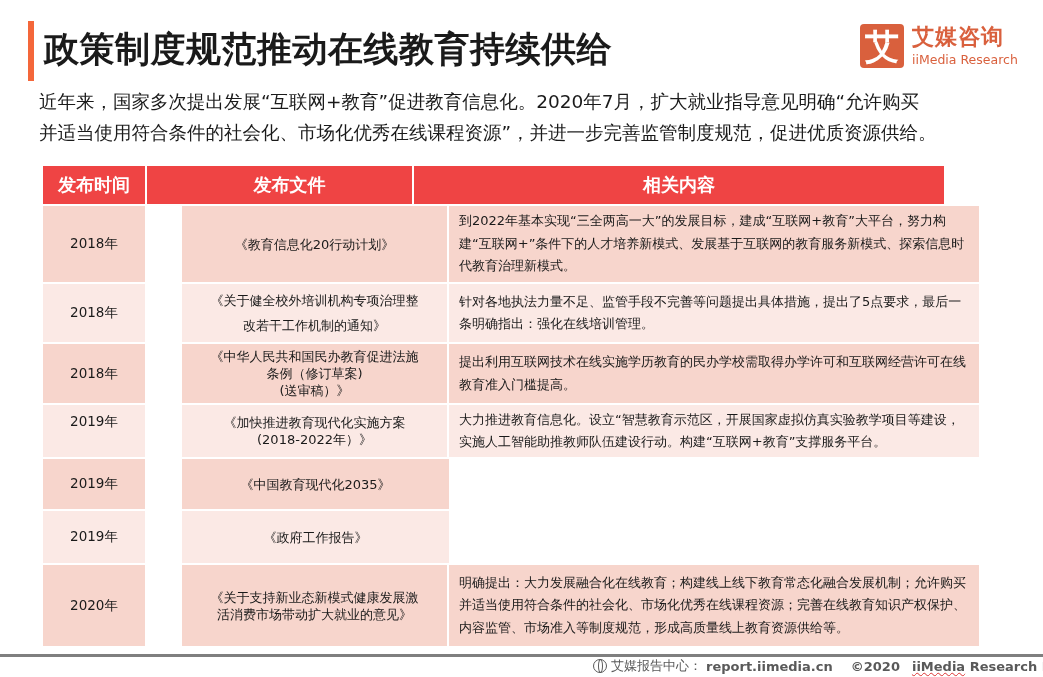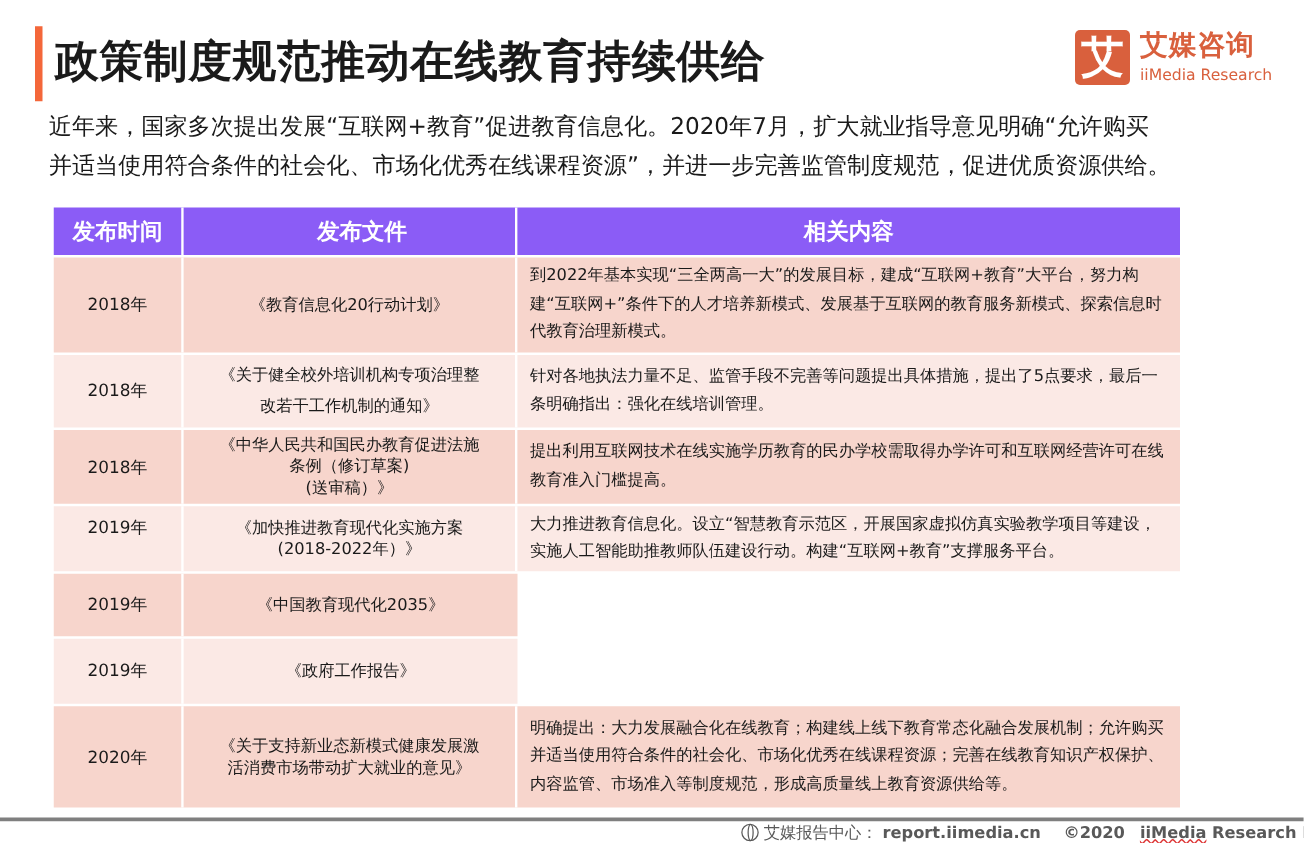--- a/index.html
+++ b/index.html
@@ -12,33 +12,33 @@
   .logo { position: absolute; left: 860px; top: 24px; width: 170px; height: 48px; }
   .logo-box { position: absolute; left: 0; top: 0; width: 44px; height: 44px; background: #d9603d; border-radius: 4px; color: #fff; font-size: 34px; font-weight: bold; line-height: 44px; text-align: center; }
   .logo-cn { position: absolute; left: 52px; top: 0; font-size: 22px; font-weight: bold; color: #d9603d; letter-spacing: 1px; white-space: nowrap; line-height: 26px; }
   .logo-en { position: absolute; left: 52px; top: 28px; font-size: 12.5px; color: #d9603d; white-space: nowrap; line-height: 16px; }
 
   .intro { position: absolute; left: 39px; top: 86px; width: 990px; font-size: 18.5px; line-height: 31px; color: #1a1a1a; }
   .intro p { white-space: nowrap; }
 
   .table { position: absolute; left: 43px; top: 166px; width: 972px; }
   .thead { display: flex; height: 38px; }
-  .th { background: #8b5cf6; color: #fff; font-weight: bold; font-size: 18px; display: flex; align-items: center; justify-content: center; border-right: 2px solid #fff; }
+  .th { background: #ef4444; color: #fff; font-weight: bold; font-size: 18px; display: flex; align-items: center; justify-content: center; border-right: 2px solid #fff; }
   .th:last-child { border-right: none; }
   .c1 { width: 104px; }
   .c2 { width: 267px; padding-left: 20px; }
   .c3 { width: 530px; }
 
   .tr { display: flex; border-top: 2px solid #fff; }
   .tr.odd .td { background: #f7d5cc; }
   .tr.even .td { background: #fbe9e5; }
   .td { border-right: 2px solid #fff; font-size: 13px; color: #1a1a1a; display: flex; align-items: center; }
   .td:last-child { border-right: none; }
   .td.c1 { justify-content: center; font-size: 13.5px; }
-  .td.c2 { justify-content: center; text-align: center; line-height: 17px; padding: 0 8px; }
+  .td.c2 { justify-content: center; text-align: center; line-height: 17px; padding: 0 8px; margin-left: 35px; }
   .td.c3 { padding: 2px 10px; line-height: 22.5px; font-size: 13px; }
   .td.c2 .doc { white-space: pre-line; }
 
   .footer-line { position: absolute; left: 0; top: 654px; width: 1043px; height: 3px; background: #7f7f7f; }
   .footer { position: absolute; left: 593px; top: 657px; font-size: 13px; color: #595959; white-space: nowrap; display: flex; align-items: center; gap: 4px; font-weight: bold; }
   .footer .globe { width: 14px; height: 14px; border: 1.5px solid #595959; border-radius: 50%; display: inline-block; position: relative; }
   .footer .globe::before { content: ""; position: absolute; left: 4px; top: -1px; width: 3px; height: 12px; border: 1px solid #595959; border-radius: 50%; }
   .footer .cn { font-weight: normal; }
   .footer .copy { margin-left: 14px; }
   .footer .brand { margin-left: 8px; }

